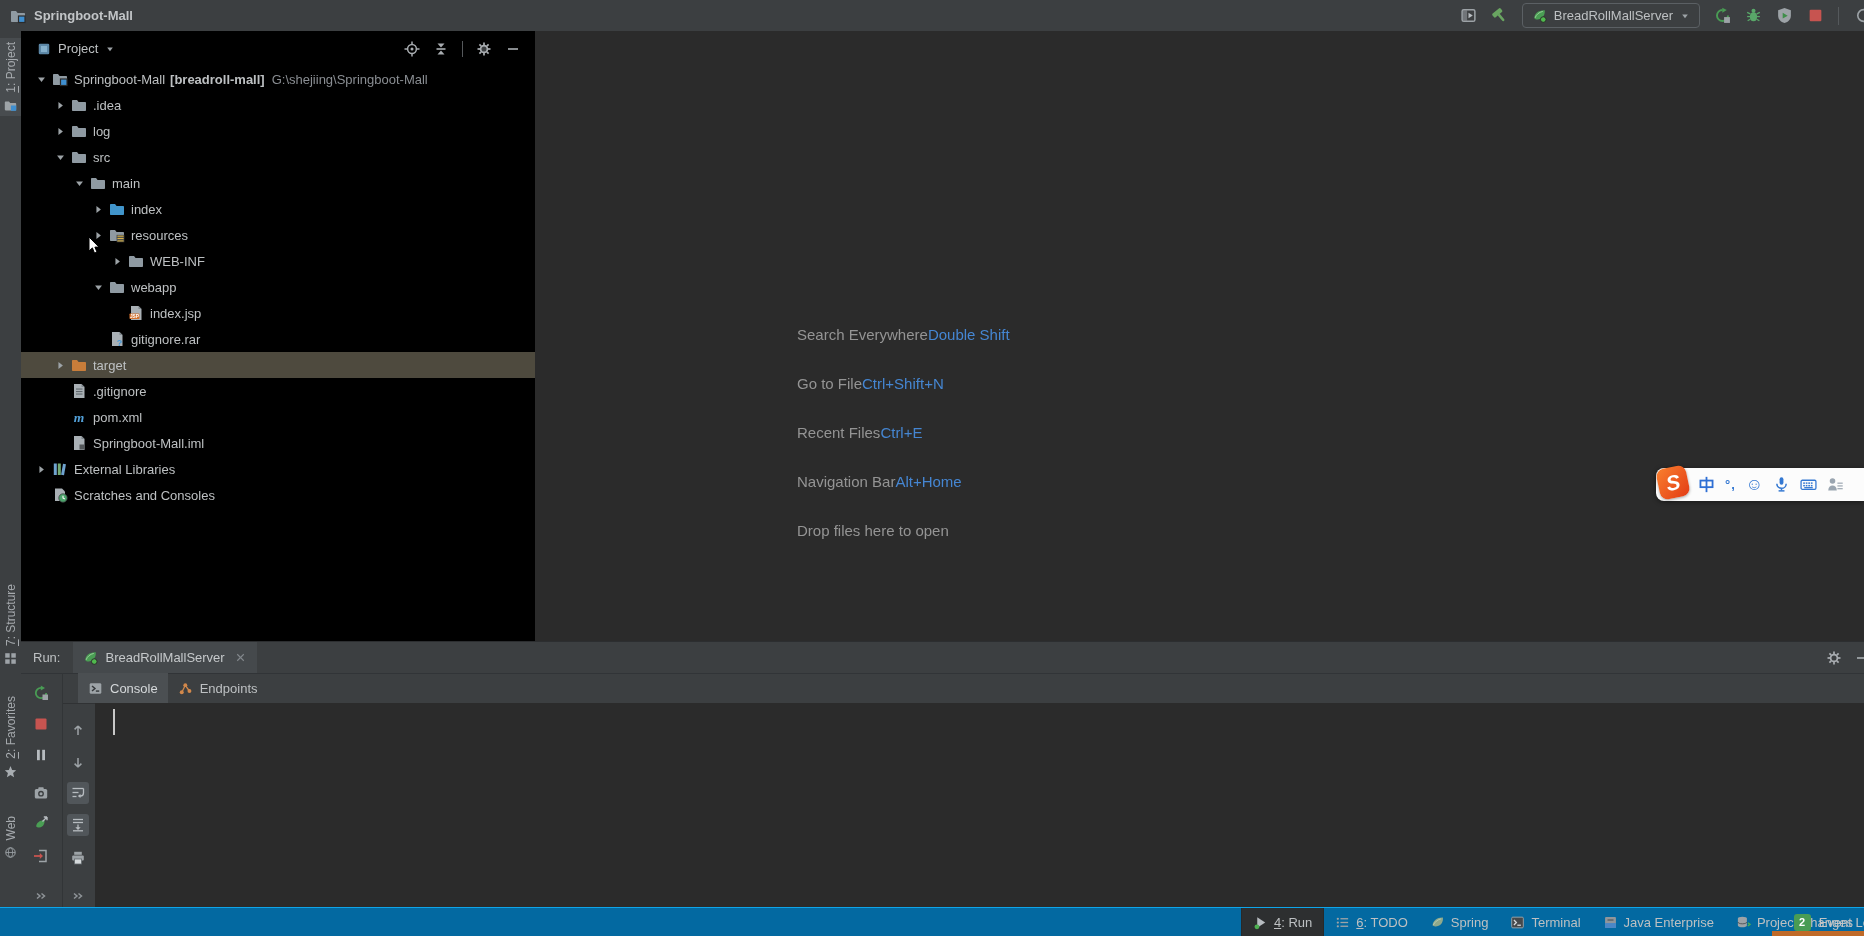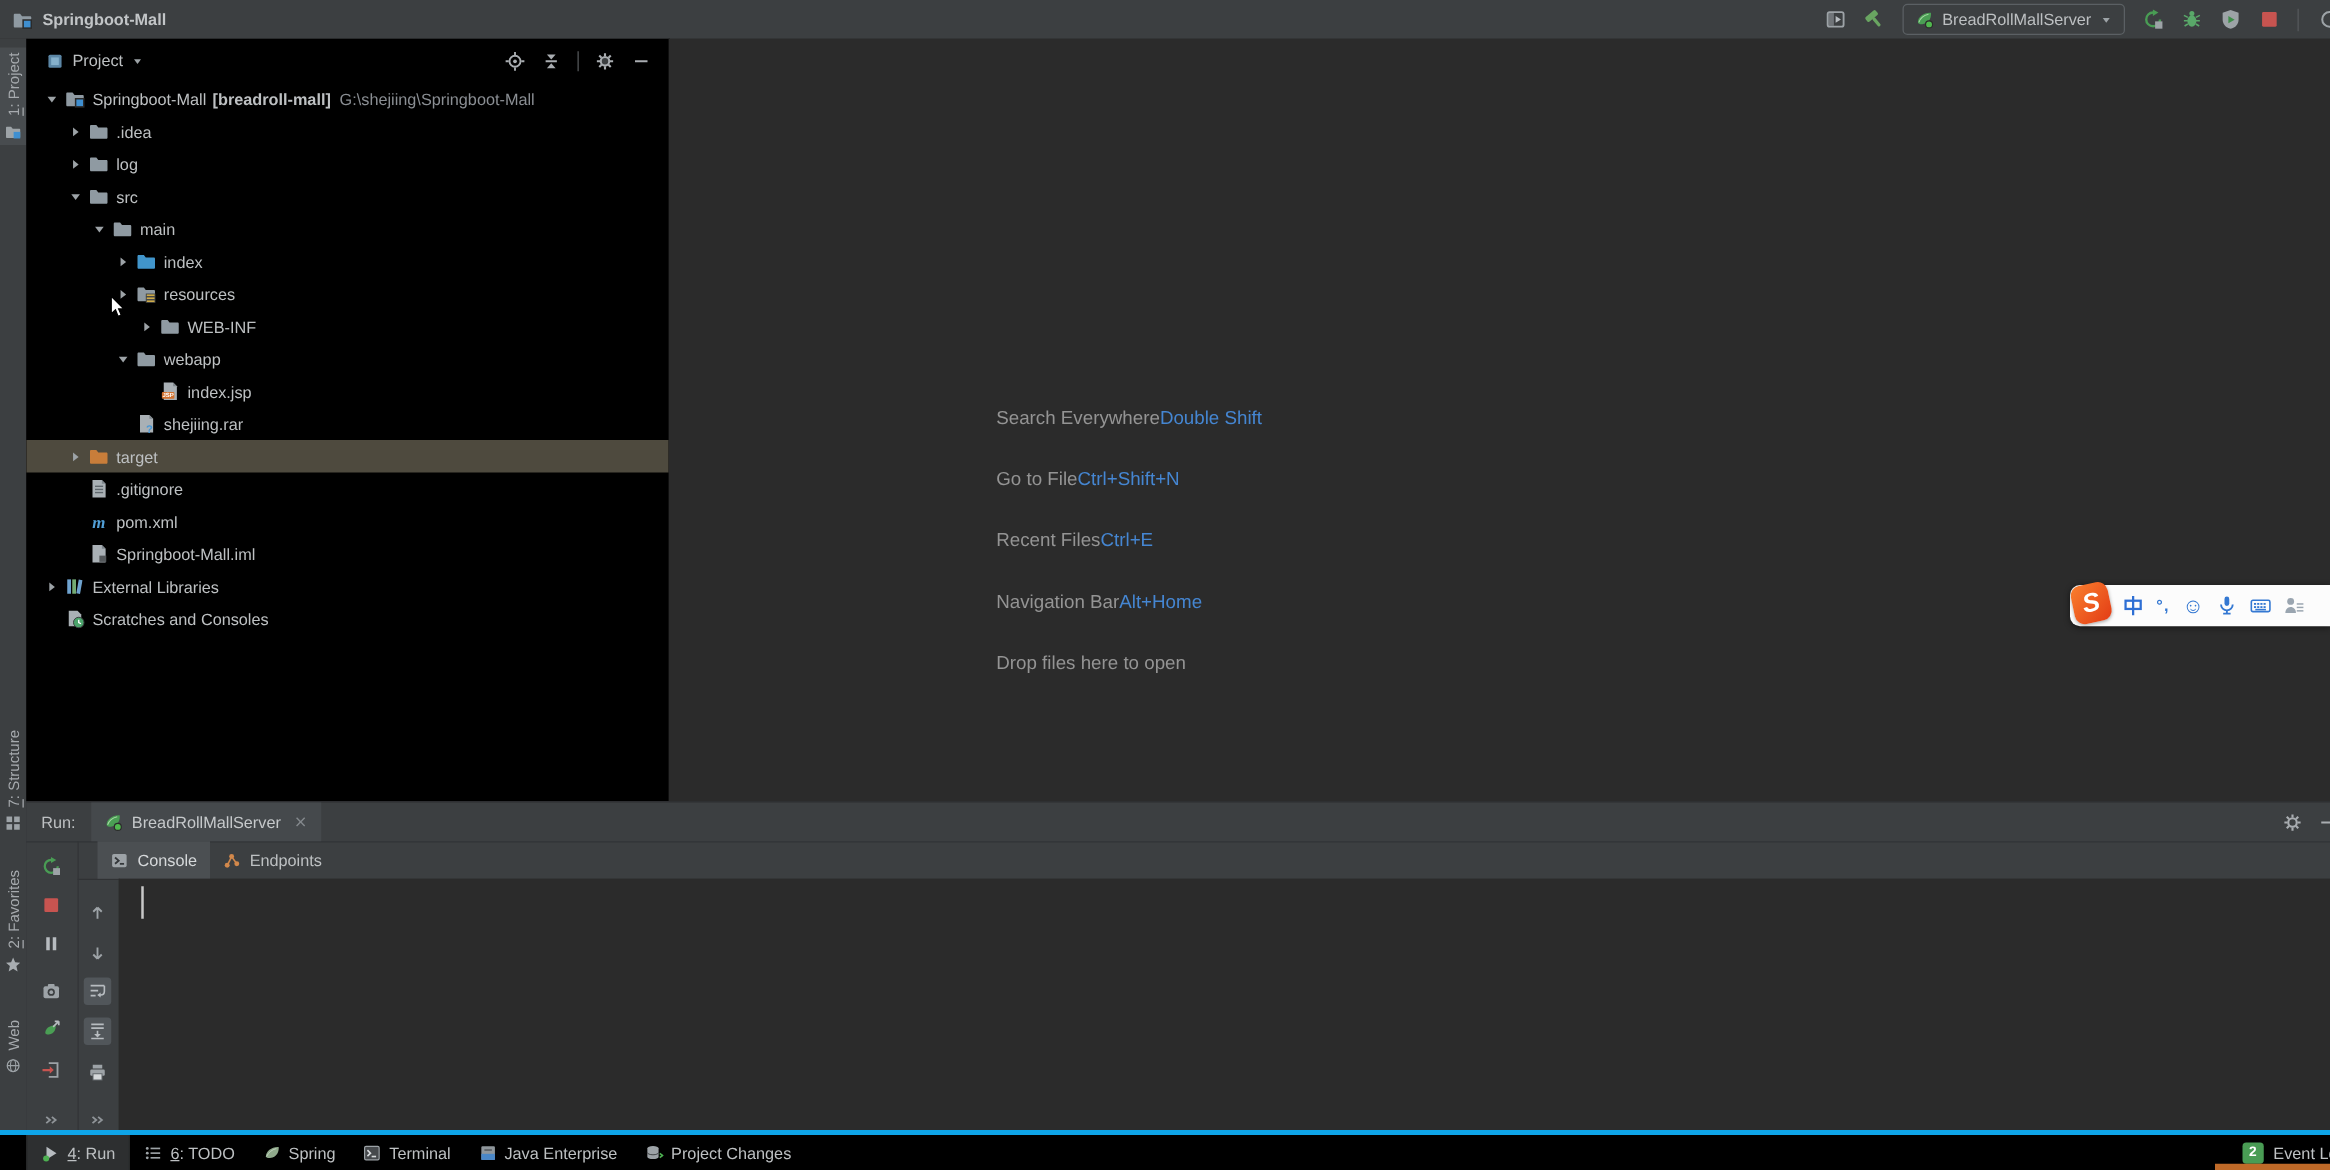--- a/index.html
+++ b/index.html
@@ -74,22 +74,22 @@
   .cbox [data-icon]{width:16px;height:16px;}
   #run-tabstrip{position:absolute;left:41px;top:31px;right:0;height:30px;display:flex;align-items:center;
                 border-bottom:1px solid #303234;}
   .rtab{height:30px;display:flex;align-items:center;padding:0 10px;font-size:13px;color:#bdc0c2;cursor:pointer;}
   .rtab.on{background:#4b4f52;color:#d5d8da;}
   .rtab .tabicon{width:15px;height:15px;margin-right:7px;}
   #console{position:absolute;left:74px;top:61px;right:0;bottom:0;background:#2b2b2b;}
   #caret{position:absolute;left:18px;top:6px;width:2px;height:26px;background:#c8c8c8;}
 
   
-  #statusbar{position:absolute;left:0;bottom:0;width:100%;height:28px;background:#000000;
-             border-top:4px solid #0ea5e9;display:flex;align-items:center;}
+  #statusbar{position:absolute;left:0;bottom:0;width:100%;height:28px;background:#0369a1;
+             border-top:1px solid #0ea5e9;display:flex;align-items:center;justify-content:flex-end;}
   #status-left{display:flex;height:100%;align-items:center;margin-left:21px;}
   .sitem{display:flex;align-items:center;height:100%;padding:0 11px;font-size:13px;color:#bdc0c2;cursor:pointer;}
   .sitem.active{background:#2d2f30;border-left:1px solid #272929;border-right:1px solid #272929;}
   .sicon{width:15px;height:15px;margin-right:6px;}
   #event-log{position:absolute;right:-6px;top:0;height:100%;display:flex;align-items:center;gap:8px;cursor:pointer;}
   #event-badge{width:17px;height:17px;background:#499c54;border-radius:3px;color:#fff;font-size:11px;
                font-weight:bold;display:flex;align-items:center;justify-content:center;}
   #event-label{font-size:13px;color:#c0c3c5;}
 
   
@@ -432,21 +432,21 @@
         </div>
         <div class="trow" style="padding-left:69px">
           <span class="arr"></span>
           <span class="ticon" data-icon="unknown-file">
             <svg viewBox="0 0 16 16">
               <path d="M3 1h7.5L13.5 4v11H3z" fill="#a9b0b5"></path>
               <path d="M10.5 1v3h3z" fill="#7e868c"></path>
               <text x="10.5" y="15" font-size="9" font-weight="bold" fill="#4596d6" text-anchor="middle" font-family="Liberation Sans,sans-serif">?</text>
             </svg>
           </span>
-          <span class="tlabel">shejiing.rar</span>
+          <span class="tlabel">gitignore.rar</span>
         </div>
         <div class="trow sel" style="padding-left:31px">
           <span class="arr" data-icon="arrow-right">
             <svg viewBox="0 0 16 16">
               <path d="M5 3l6.5 5L5 13z" fill="#9da3a7"></path>
             </svg>
           </span>
           <span class="ticon" data-icon="folder-excluded">
             <svg viewBox="0 0 16 16">
               <path d="M1 4c0-.6.4-1 1-1h3.6c.3 0 .6.1.8.4L7.6 5H14c.6 0 1 .4 1 1v7c0 .6-.4 1-1 1H2c-.6 0-1-.4-1-1z" fill="#c87d3a"></path>

